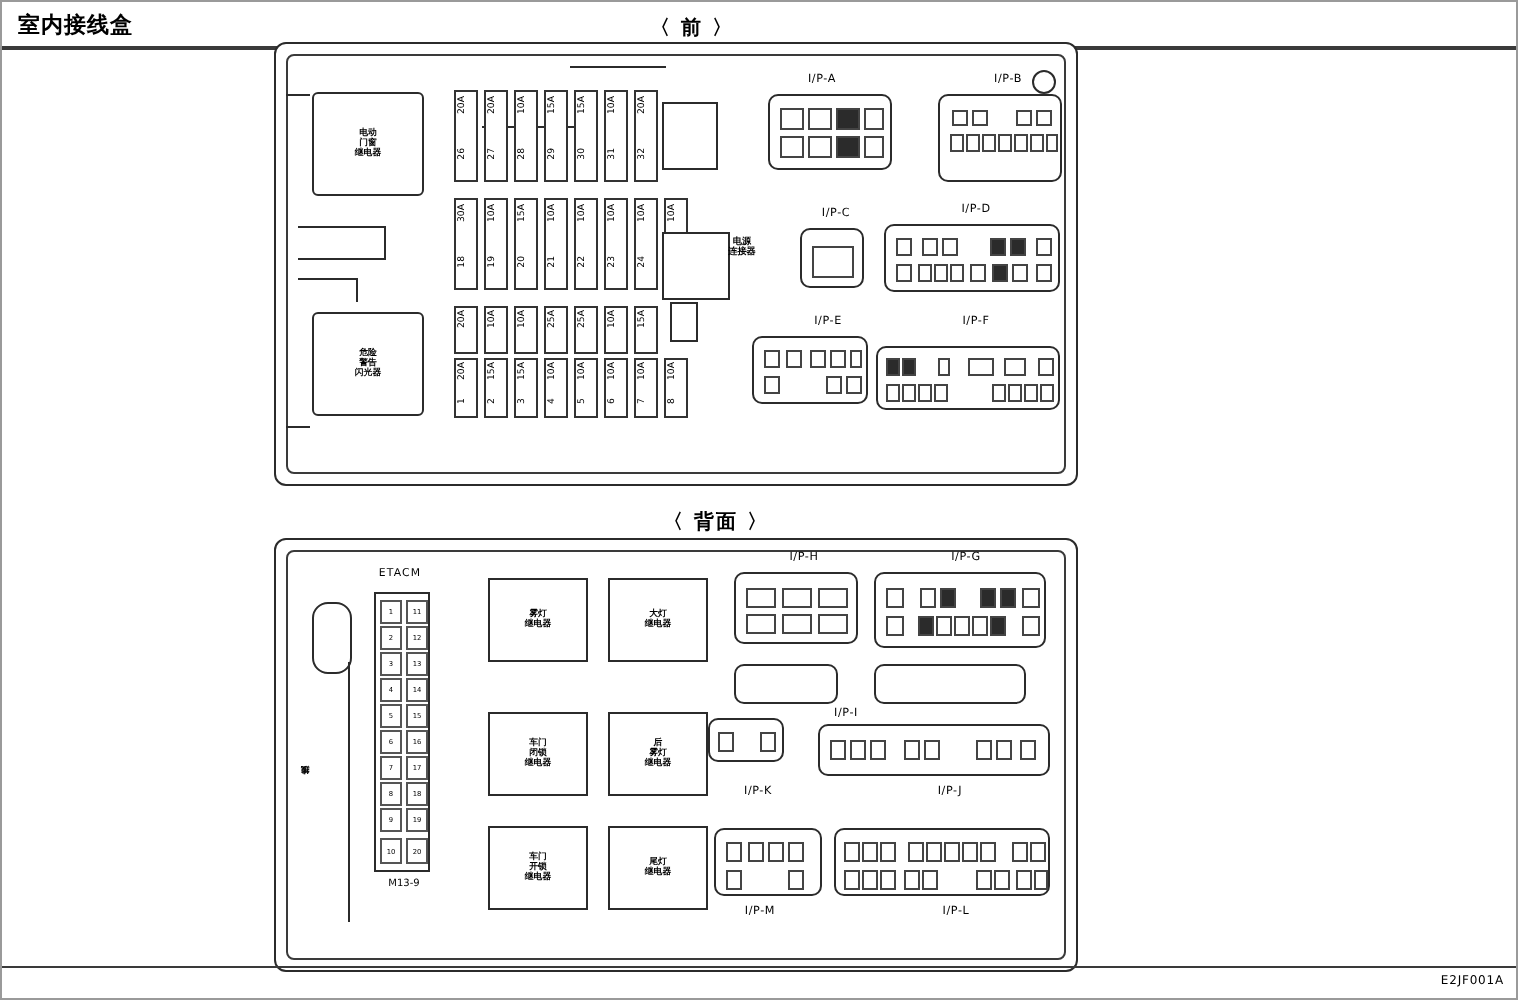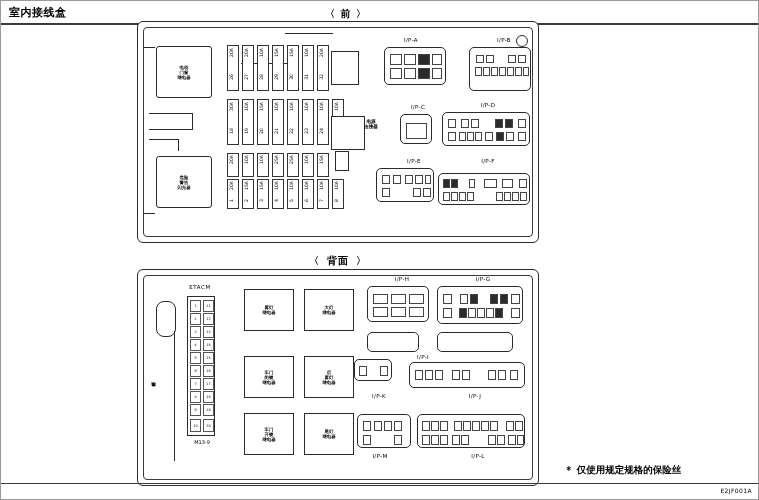--- a/index.html
+++ b/index.html
@@ -35,21 +35,21 @@
 </style>
 </head>
 <body>
 
 <div class="page">
 
   <div class="title">室内接线盒</div>
   <div class="rule" style="top:22px;"></div>
 
   <div class="hdr" style="left:300px;top:6px;width:90px;">〈 前 〉</div>
-  <div class="hdr" style="left:292px;top:253px;width:90px;font-family:Liberation Mono, monospace;">〈 背面 〉</div>
+  <div class="hdr" style="left:312px;top:253px;width:90px;">〈 背面 〉</div>
 
   <div class="panel" style="left:136px;top:20px;width:400px;height:220px;"></div>
   <div class="panel inner" style="left:142px;top:26px;width:388px;height:208px;border-style:solid;"></div>
 
   <div class="hline" style="left:142px;top:46px;width:12px;height:1px;"></div>
   <div class="hline" style="left:142px;top:212px;width:12px;height:1px;"></div>
 
   <div class="relay" style="left:155px;top:45px;width:56px;height:52px;border-radius:3px;">
     <div class="rl" style="white-space:pre-line;">电动
 门窗
@@ -419,17 +419,16 @@
     <div class="cav" style="left:22px;top:20px;width:8px;height:10px;"></div>
     <div class="cav" style="left:34px;top:20px;width:8px;height:10px;"></div>
     <div class="cav" style="left:43px;top:20px;width:8px;height:10px;"></div>
     <div class="cav" style="left:70px;top:20px;width:8px;height:10px;"></div>
     <div class="cav" style="left:79px;top:20px;width:8px;height:10px;"></div>
     <div class="cav" style="left:90px;top:20px;width:8px;height:10px;"></div>
     <div class="cav" style="left:99px;top:20px;width:7px;height:10px;"></div>
   </div>
   <div class="clab" style="left:455px;top:452px;width:44px;">I/P-L</div>
 
-  <div class="note" style="left:563px;top:463px;">＊ 仅使用规定规格的保险丝</div>
   <div class="rule" style="top:482px;height:1.4px;background:#3a3a3a;"></div>
   <div class="code" style="right:6px;top:486px;">E2JF001A</div>
 
 </div>
 
 </body></html>

